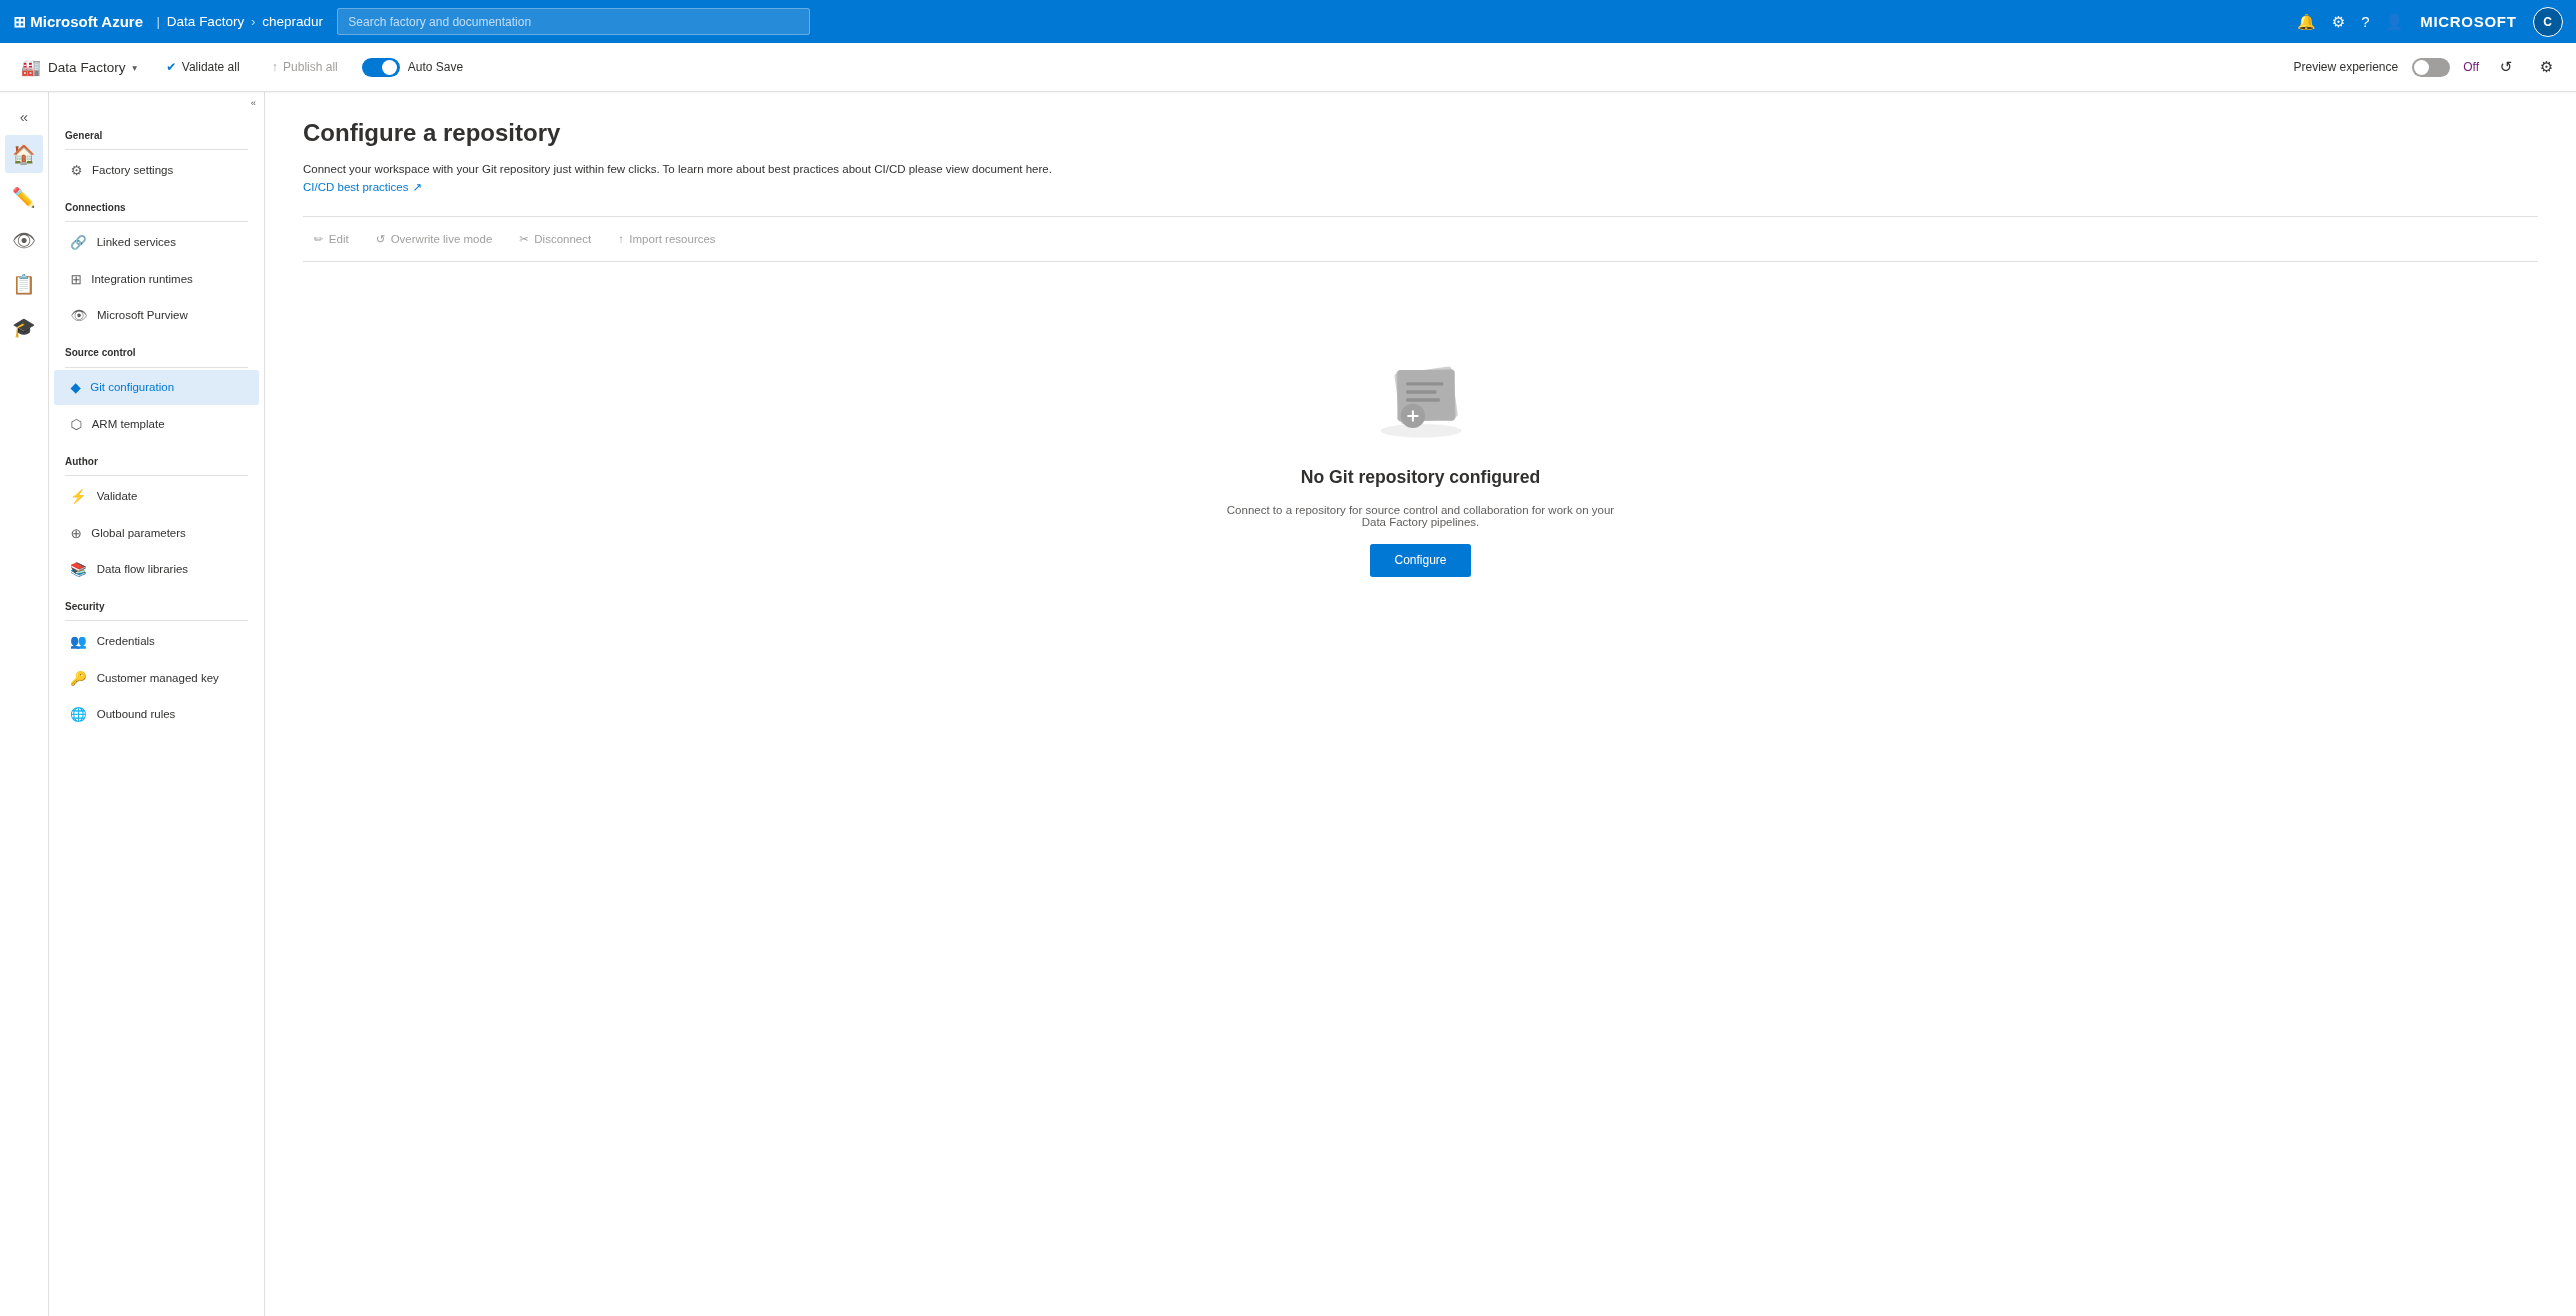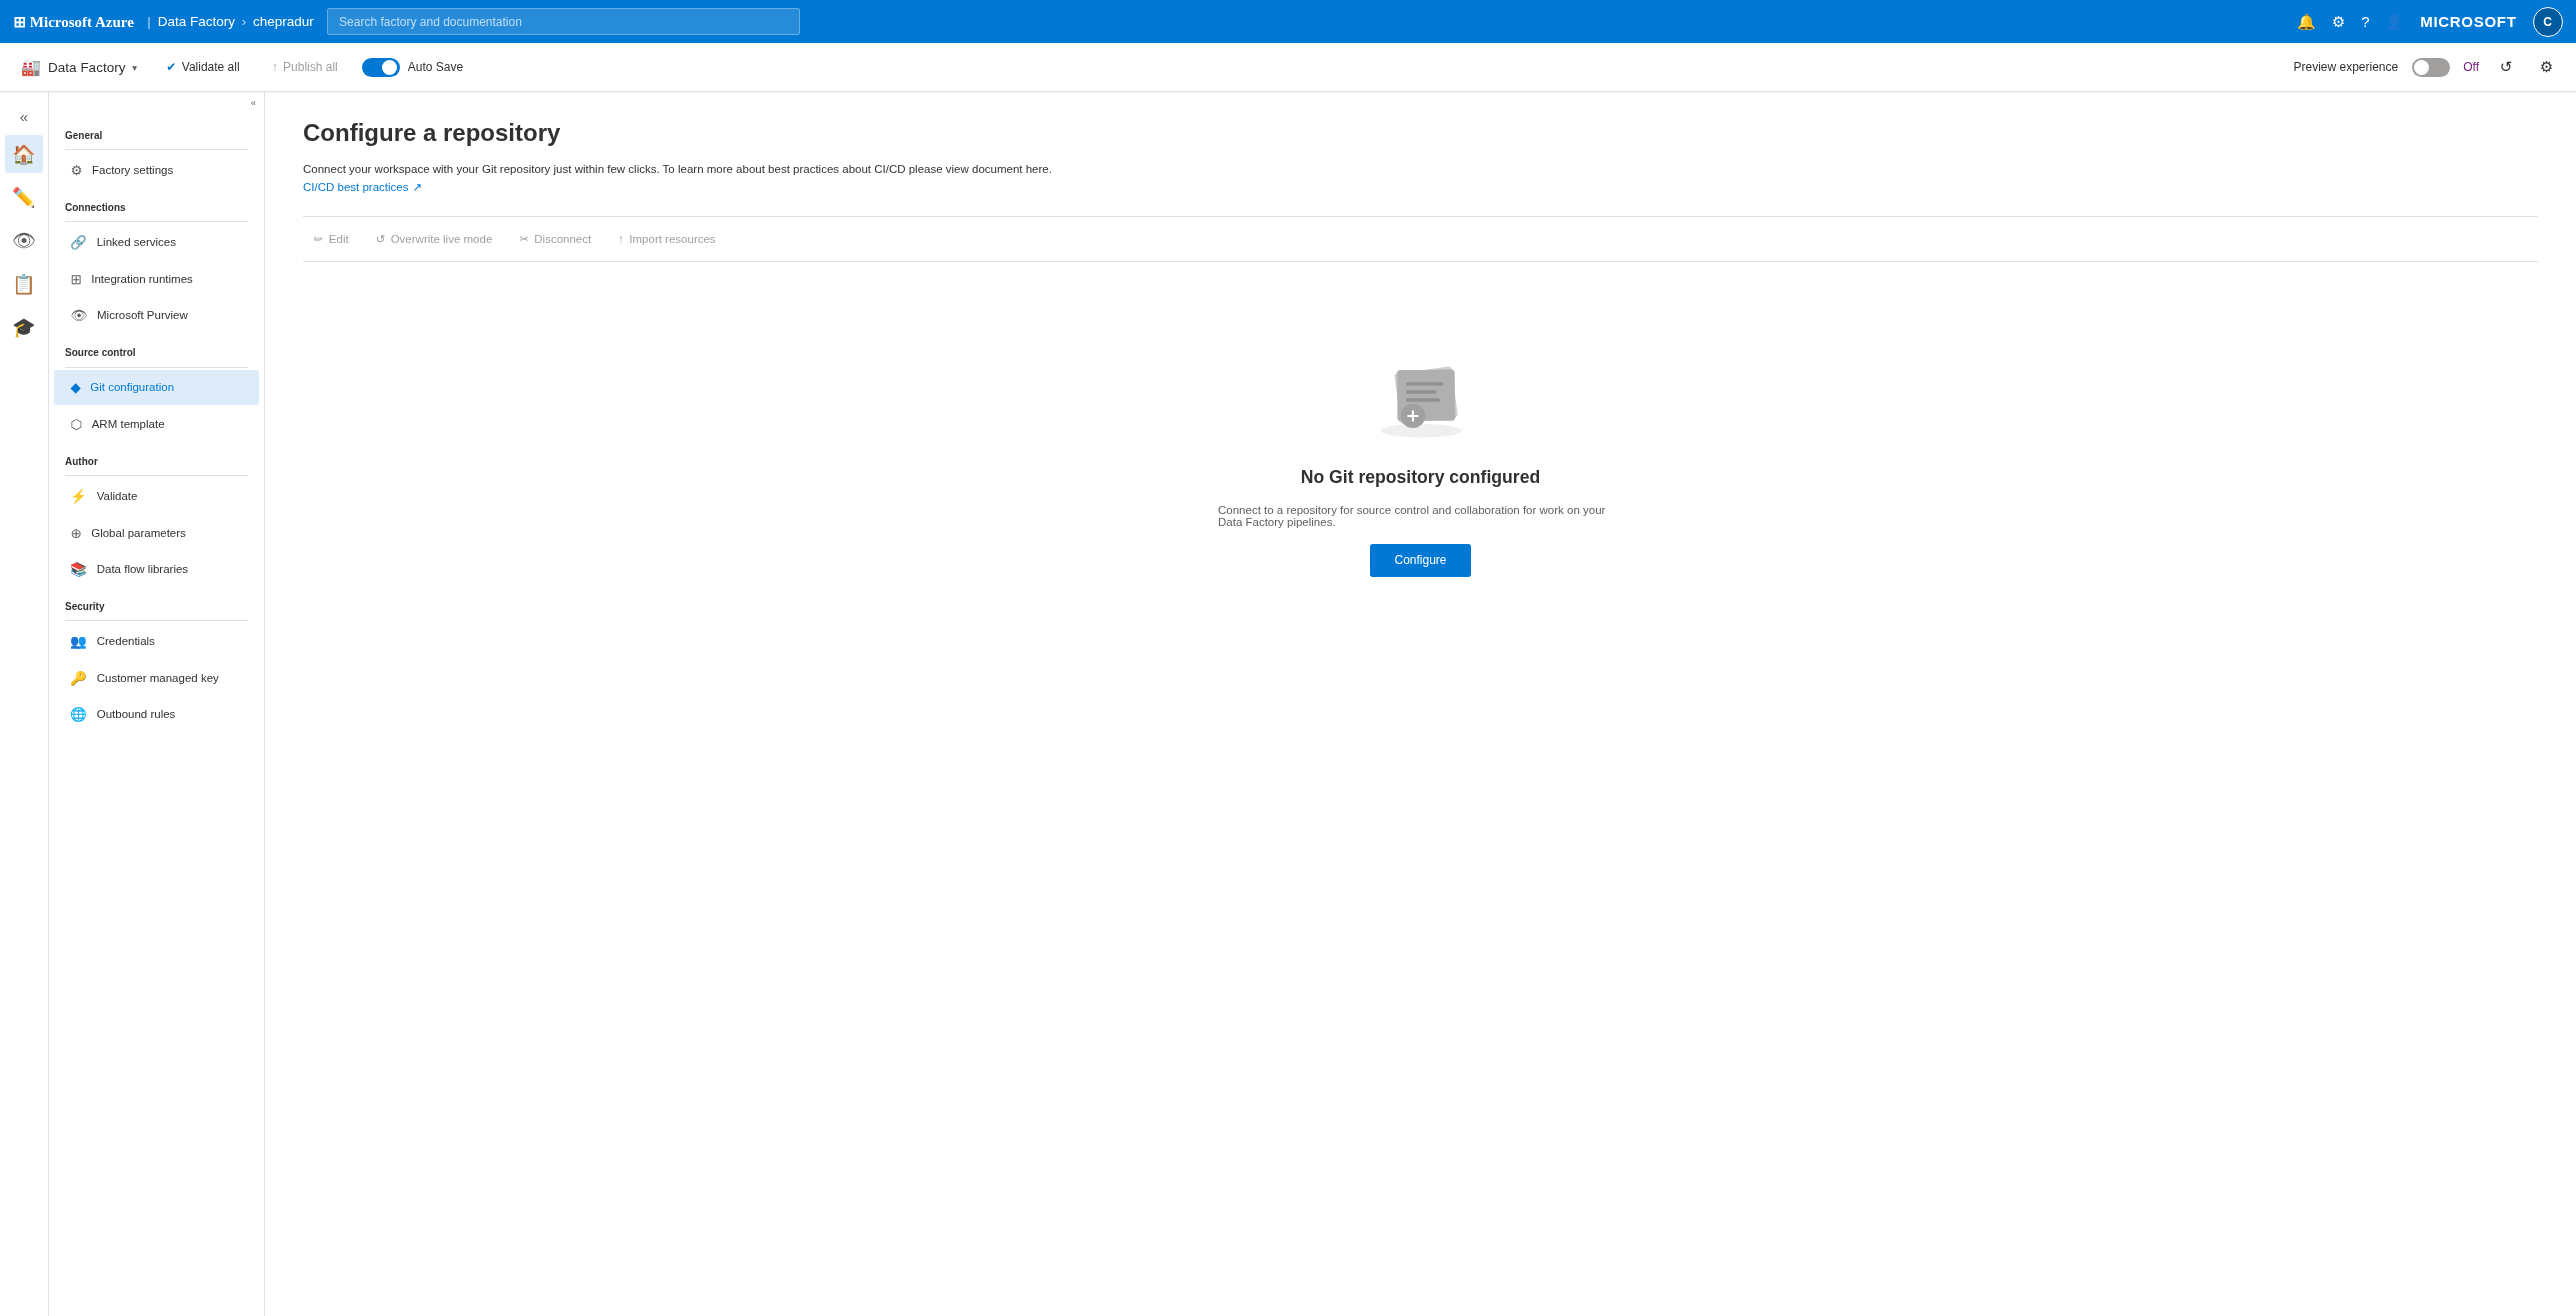--- a/index.html
+++ b/index.html
@@ -15,21 +15,20 @@
       gap: 13.5px;
       position: fixed;
       top: 0; left: 0; right: 0;
       z-index: 1000;
     }
     .azure-logo {
       color: white;
       font-size: 15px;
       font-weight: bold;
       white-space: nowrap;
-      font-family: Liberation Serif, serif;
     }
     .azure-breadcrumb {
       color: white;
       font-size: 13.5px;
       display: flex;
       align-items: center;
       gap: 6.8px;
     }
     .azure-breadcrumb .separator { opacity: 0.7; }
     .azure-search {
@@ -301,21 +300,21 @@
       width: 108px; height: 108px;
     }
     .empty-title {
       font-size: 17.6px;
       font-weight: 600;
       color: #323130;
     }
     .empty-desc {
       font-size: 11.5px;
       color: #605e5c;
-      text-align: left;
+      text-align: center;
       max-width: 405px;
     }
     .configure-btn {
       background: #0078d4;
       color: white;
       font-size: 12px;
       font-weight: 500;
       padding: 9.5px 24px;
       border-radius: 2.7px;
       cursor: pointer;

